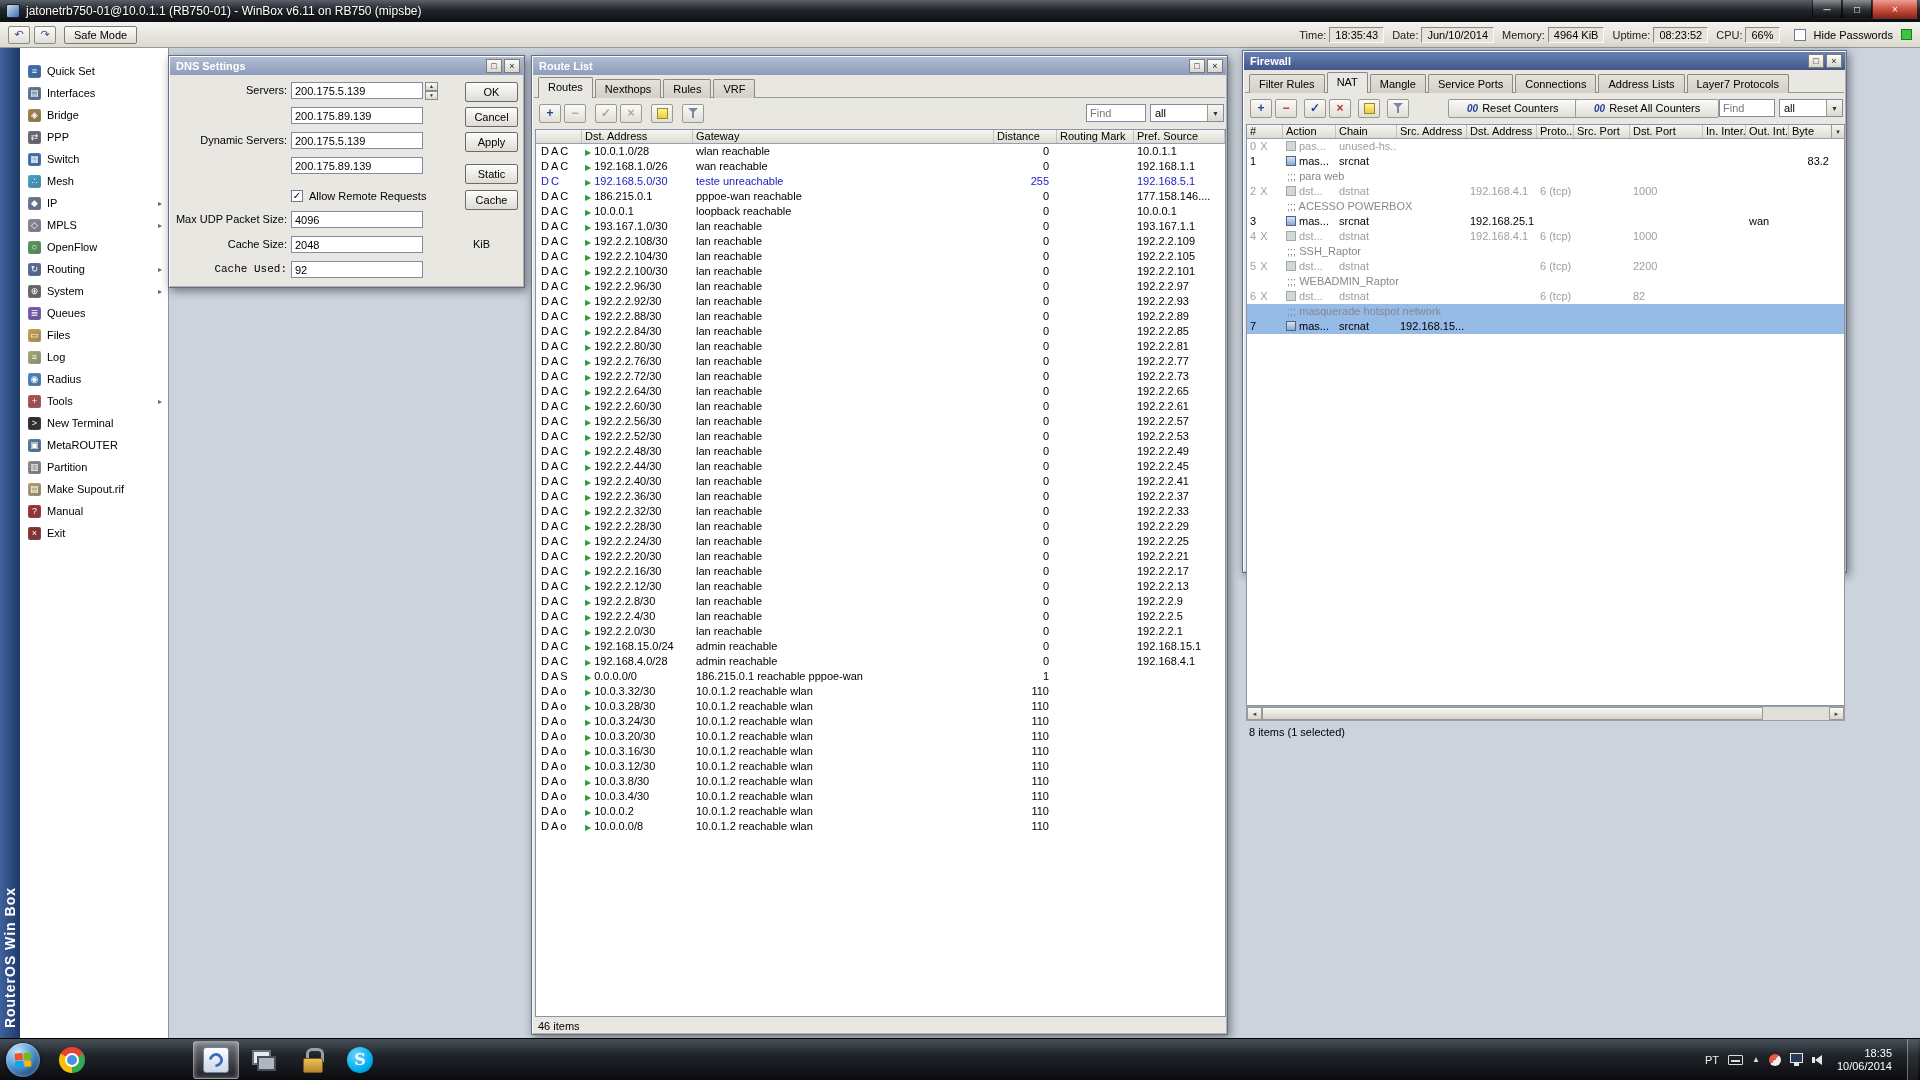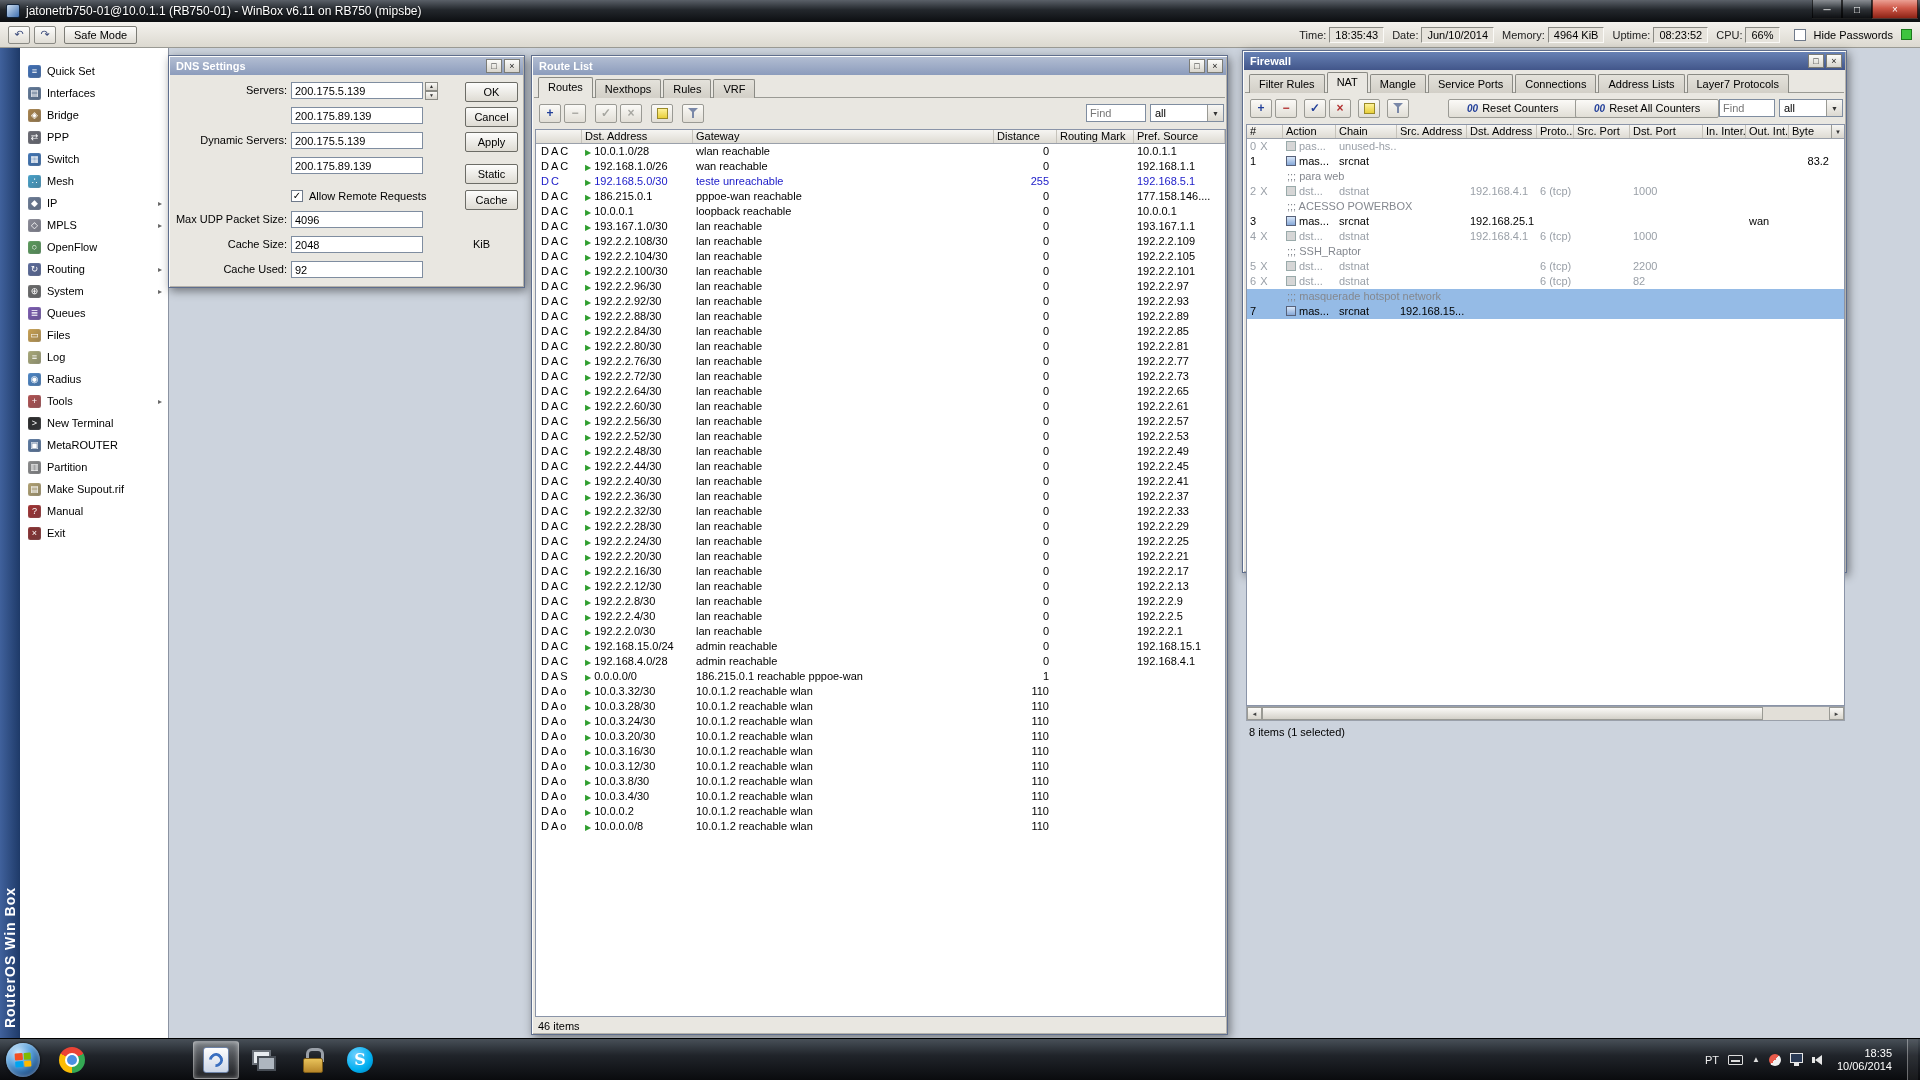--- a/index.html
+++ b/index.html
@@ -289,21 +289,21 @@
     <span class="dlbl" style="left:4px;top:76px;">Dynamic Servers:</span>
     <input class="dfield" style="left: 122px; top: 76px;" readonly="" value="200.175.5.139">
     <input class="dfield" style="left: 122px; top: 101px;" readonly="" value="200.175.89.139">
     <span class="cb" style="position:absolute;left:122px;top:134px;">✓</span>
     <span style="position:absolute;left:140px;top:134px;">Allow Remote Requests</span>
     <span class="dlbl" style="left:4px;top:155px;">Max UDP Packet Size:</span>
     <input class="dfield" style="left: 122px; top: 155px;" value="4096">
     <span class="dlbl" style="left:4px;top:180px;">Cache Size:</span>
     <input class="dfield" style="left: 122px; top: 180px;" value="2048">
     <span class="kib" style="left:260px;top:180px;padding-left:44px;">KiB</span>
-    <span class="dlbl" style="left:4px;top:205px;">Cache Used:</span>
+    <span class="dlbl" style="left:4px;top:205px;font-family:Liberation Mono, monospace;">Cache Used:</span>
     <input class="dfield" style="left: 122px; top: 205px;" readonly="" value="92">
     <div>
         <div class="dbtn" style="left: 296px; top: 26px;">OK</div>
         <div class="dbtn" style="left: 296px; top: 51px;">Cancel</div>
         <div class="dbtn" style="left: 296px; top: 76px;">Apply</div>
         <div class="dbtn" style="left: 296px; top: 108px;">Static</div>
         <div class="dbtn" style="left: 296px; top: 134px;">Cache</div>
       </div>
   </div>
 
@@ -849,20 +849,21 @@
             <div class="tc">dstnat</div>
             <div class="tc"></div>
             <div class="tc"></div>
             <div class="tc">6 (tcp)</div>
             <div class="tc"></div>
             <div class="tc">2200</div>
             <div class="tc"></div>
             <div class="tc"></div>
             <div class="tc byte"></div>
           </div>
+          <div class="fcomment">;;; WEBADMIN_Raptor</div>
           <div class="trow fgrid dis">
             <div class="tc">6<span class="xflag">X</span></div>
             <div class="tc"><span class="act-ico"></span><span>dst...</span></div>
             <div class="tc">dstnat</div>
             <div class="tc"></div>
             <div class="tc"></div>
             <div class="tc">6 (tcp)</div>
             <div class="tc"></div>
             <div class="tc">82</div>
             <div class="tc"></div>

